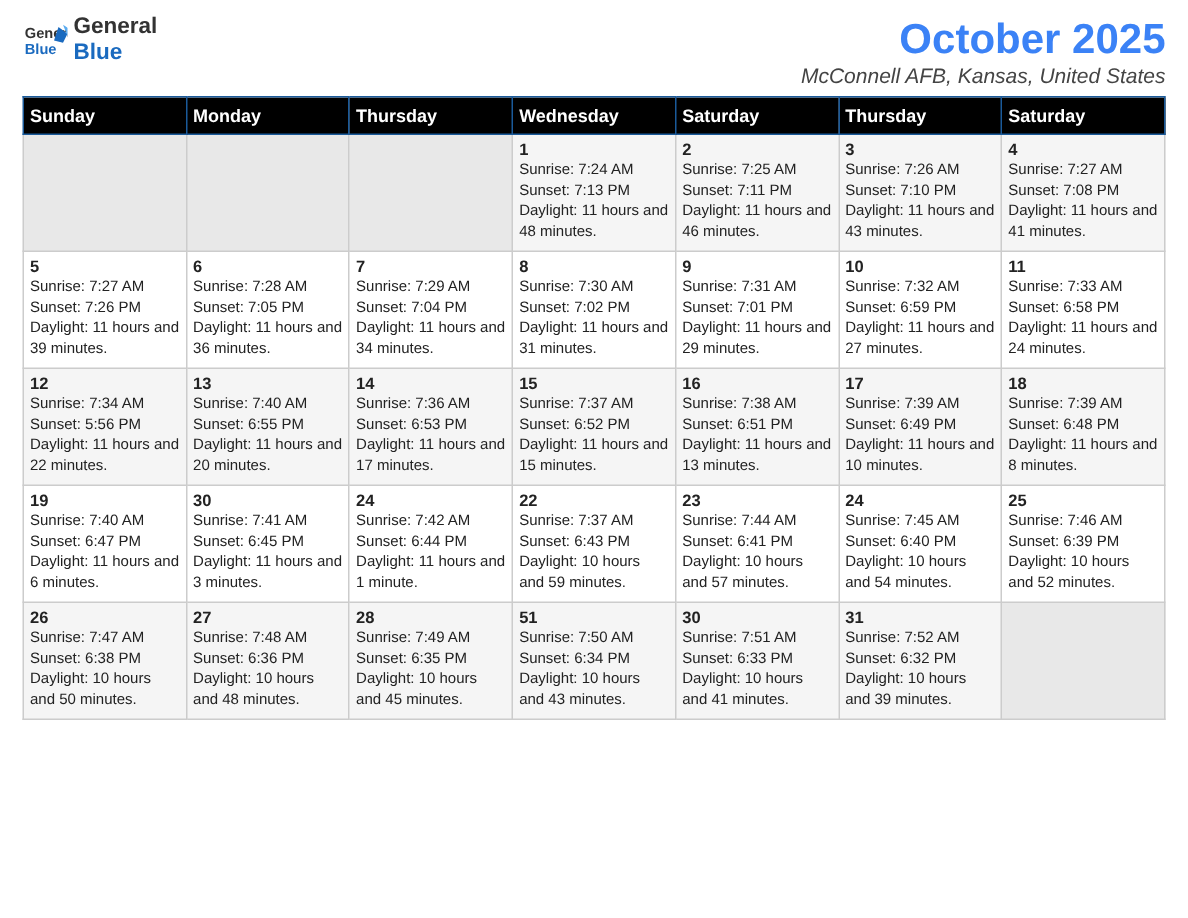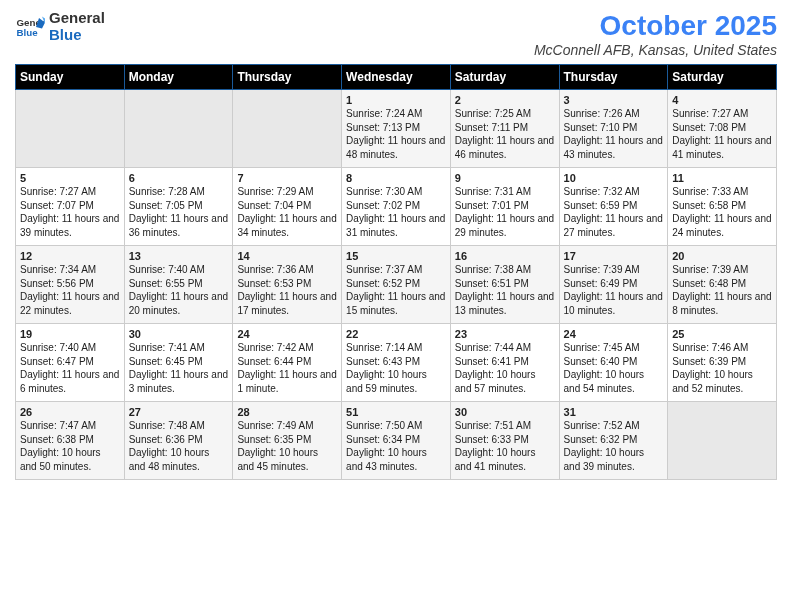--- a/index.html
+++ b/index.html
@@ -154,21 +154,21 @@
             <div class="day-info">Sunrise: 7:27 AM
 Sunset: 7:08 PM
 Daylight: 11 hours
 and 41 minutes.</div>
           </td>
         </tr>
         <tr>
           <td>
             <span class="day-num">5</span>
             <div class="day-info">Sunrise: 7:27 AM
-Sunset: 7:07 PM
+Sunset: 7:26 PM
 Daylight: 11 hours
 and 39 minutes.</div>
           </td>
           <td>
             <span class="day-num">6</span>
             <div class="day-info">Sunrise: 7:28 AM
 Sunset: 7:05 PM
 Daylight: 11 hours
 and 36 minutes.</div>
           </td>
@@ -245,21 +245,21 @@
 and 13 minutes.</div>
           </td>
           <td>
             <span class="day-num">17</span>
             <div class="day-info">Sunrise: 7:39 AM
 Sunset: 6:49 PM
 Daylight: 11 hours
 and 10 minutes.</div>
           </td>
           <td>
-            <span class="day-num">20</span>
+            <span class="day-num">18</span>
             <div class="day-info">Sunrise: 7:39 AM
 Sunset: 6:48 PM
 Daylight: 11 hours
 and 8 minutes.</div>
           </td>
         </tr>
         <tr>
           <td>
             <span class="day-num">19</span>
             <div class="day-info">Sunrise: 7:40 AM
@@ -276,21 +276,21 @@
           </td>
           <td>
             <span class="day-num">24</span>
             <div class="day-info">Sunrise: 7:42 AM
 Sunset: 6:44 PM
 Daylight: 11 hours
 and 1 minute.</div>
           </td>
           <td>
             <span class="day-num">22</span>
-            <div class="day-info">Sunrise: 7:14 AM
+            <div class="day-info">Sunrise: 7:37 AM
 Sunset: 6:43 PM
 Daylight: 10 hours
 and 59 minutes.</div>
           </td>
           <td>
             <span class="day-num">23</span>
             <div class="day-info">Sunrise: 7:44 AM
 Sunset: 6:41 PM
 Daylight: 10 hours
 and 57 minutes.</div>

